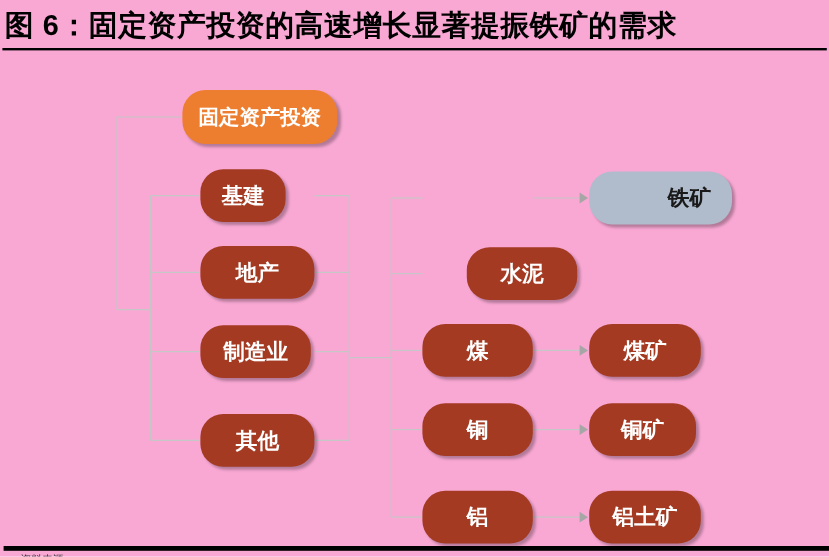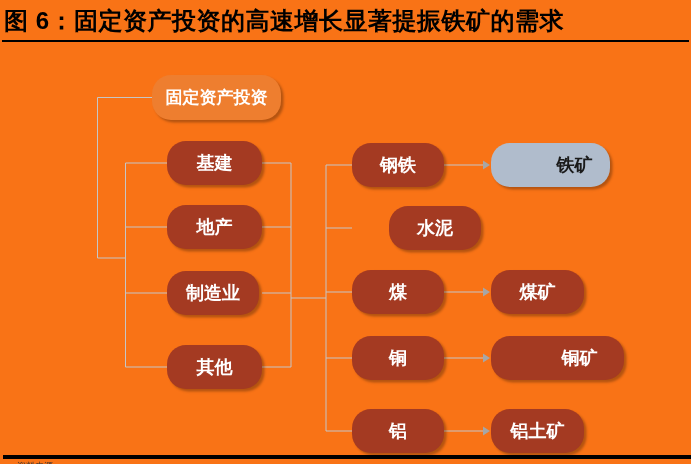--- a/index.html
+++ b/index.html
@@ -1,19 +1,19 @@
 <!DOCTYPE html>
 <html><head>
 <meta charset="utf-8">
 <style>
   html,body{margin:0;padding:0;background:#ffffff;}
   .stage{
     position:relative;
     width:691px;height:464px;
-    background:#f97316;
+    background:#f9a8d4;
     overflow:hidden;
     font-family:"Liberation Sans","DejaVu Sans",sans-serif;
   }
   .fig-title{
     position:absolute;left:4px;top:5px;
     font-size:24px;font-weight:bold;color:#000;
     letter-spacing:0.5px;white-space:nowrap;
   }
   .title-rule{
     position:absolute;left:2px;top:40px;width:687px;height:2px;background:#000;
@@ -87,56 +87,53 @@
     <g>
       <path d="M444 431 L483 431" stroke="#C6C6C6" stroke-width="1" fill="none"></path>
       <polygon points="483,426.5 490,431 483,435.5" fill="#A6A6A6"></polygon>
     </g>
   </svg>
 
   <div class="node orange" style="left:152px;top:75px;width:129px;height:45px;font-size:17px;">
     <span>固定资产投资</span>
   </div>
 
-  <div class="node brick" style="left:167px;top:141px;width:95px;height:44px;">
+  <div class="node brick" style="left:167px;top:141px;width:71px;height:44px;">
     <span>基建</span>
   </div>
   <div class="node brick" style="left:167px;top:205px;width:95px;height:44px;">
     <span>地产</span>
   </div>
   <div class="node brick" style="left:167px;top:271px;width:92px;height:44px;">
     <span>制造业</span>
   </div>
   <div class="node brick" style="left:167px;top:345px;width:95px;height:44px;">
     <span>其他</span>
   </div>
 
-  <div class="node brick" style="left:352px;top:143px;width:92px;height:44px;">
-    <span>钢铁</span>
-  </div>
   <div class="node brick" style="left:352px;top:206px;width:92px;height:44px;margin-left:37px;">
     <span>水泥</span>
   </div>
   <div class="node brick" style="left:352px;top:270px;width:92px;height:44px;">
     <span>煤</span>
   </div>
   <div class="node brick" style="left:352px;top:336px;width:92px;height:44px;">
     <span>铜</span>
   </div>
   <div class="node brick" style="left:352px;top:409px;width:92px;height:44px;">
     <span>铝</span>
   </div>
 
   <div class="node gray" style="left:491px;top:143px;width:71px;height:44px;padding-left:48px;">
     <span>铁矿</span>
   </div>
   <div class="node brick" style="left:491px;top:270px;width:93px;height:44px;">
     <span>煤矿</span>
   </div>
-  <div class="node brick" style="left:491px;top:336px;width:89px;height:44px;padding-left:44px;">
+  <div class="node brick" style="left:491px;top:336px;width:89px;height:44px;">
     <span>铜矿</span>
   </div>
   <div class="node brick" style="left:491px;top:409px;width:93px;height:44px;">
     <span>铝土矿</span>
   </div>
 
   <div class="bottom-rule"></div>
   <div class="source-text">资料来源：</div>
 
 </div>

